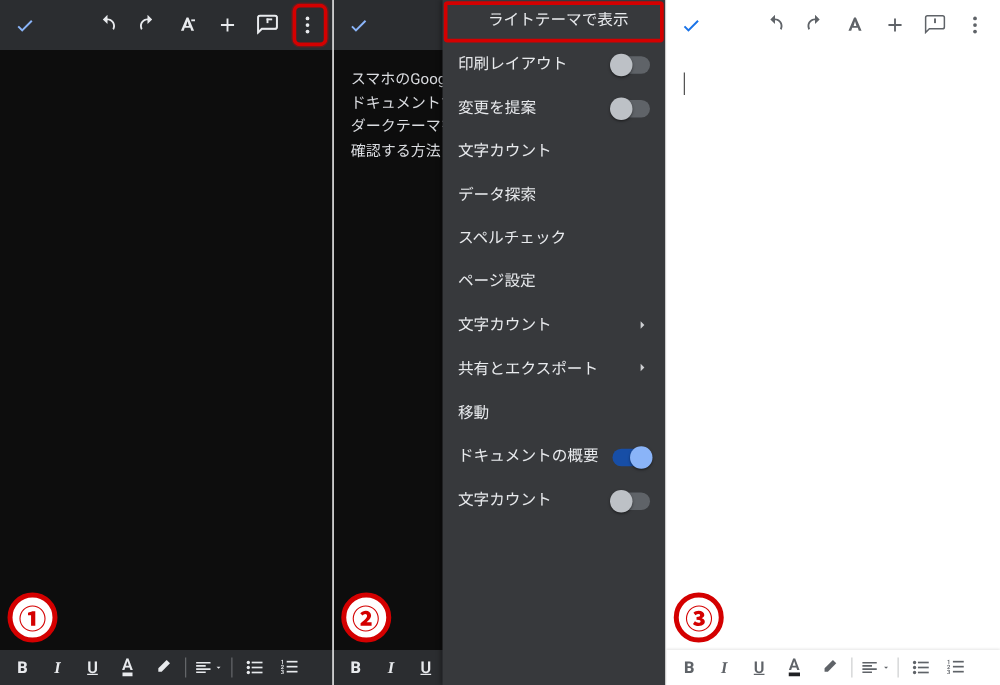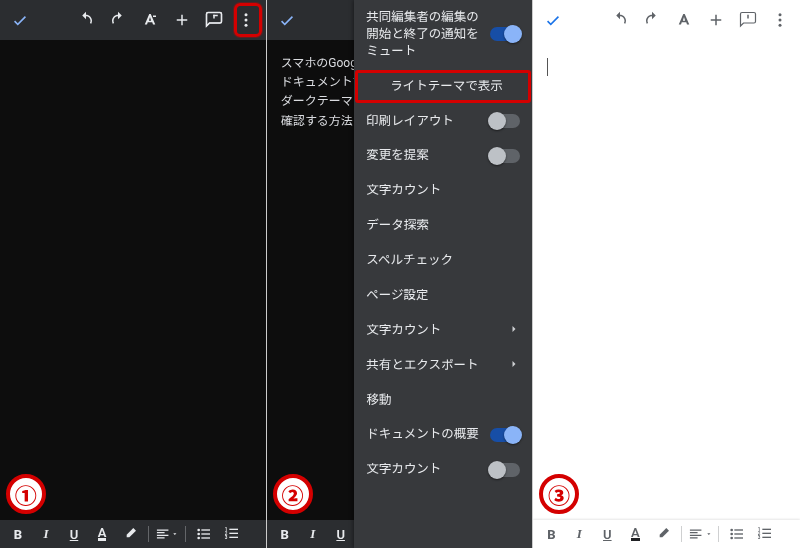--- a/index.html
+++ b/index.html
@@ -177,28 +177,20 @@
             <path d="M9 16.2l-3.5-3.5L4 14.2 9 19.2 20 8.2l-1.5-1.5z" fill="#8ab4f8"></path>
           </svg>
         </div>
     </div>
 
     <div class="doc dark">
       <div style="max-width:90px">スマホのGoogleドキュメントでダークテーマを確認する方法</div>
     </div>
 
     <div class="menu" id="menu">
-        <div class="menu-item">
-          <div class="mlabel">共同編集者の編集の開始と終了の通知をミュート</div>
-          <div class="mright">
-            <div class="toggle on">
-              <div class="knob"></div>
-            </div>
-          </div>
-        </div>
         <div class="menu-item highlighted">
           <div class="mlabel">ライトテーマで表示</div>
           <div class="mright"></div>
         </div>
         <div class="menu-item">
           <div class="mlabel">印刷レイアウト</div>
           <div class="mright">
             <div class="toggle">
               <div class="knob"></div>
             </div>

